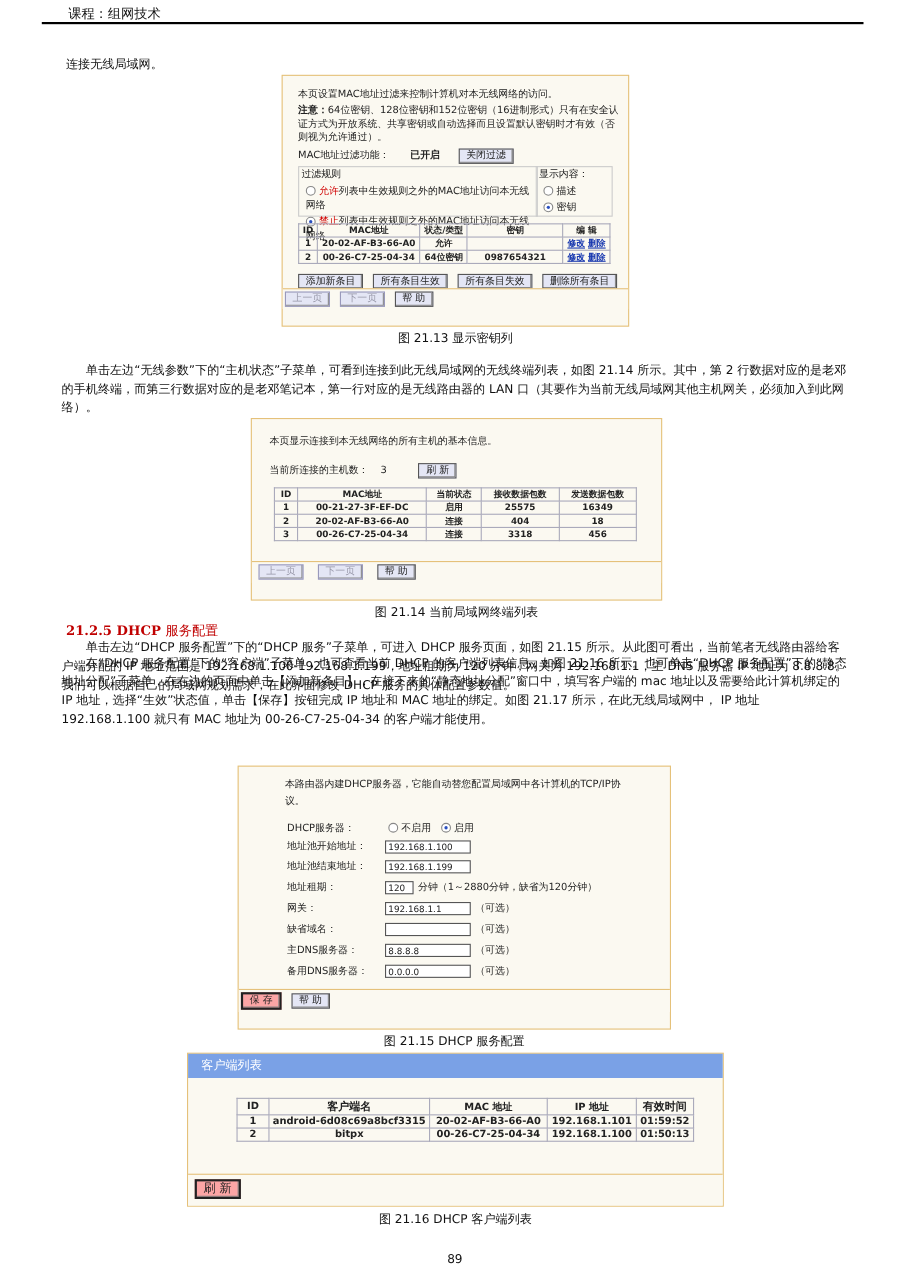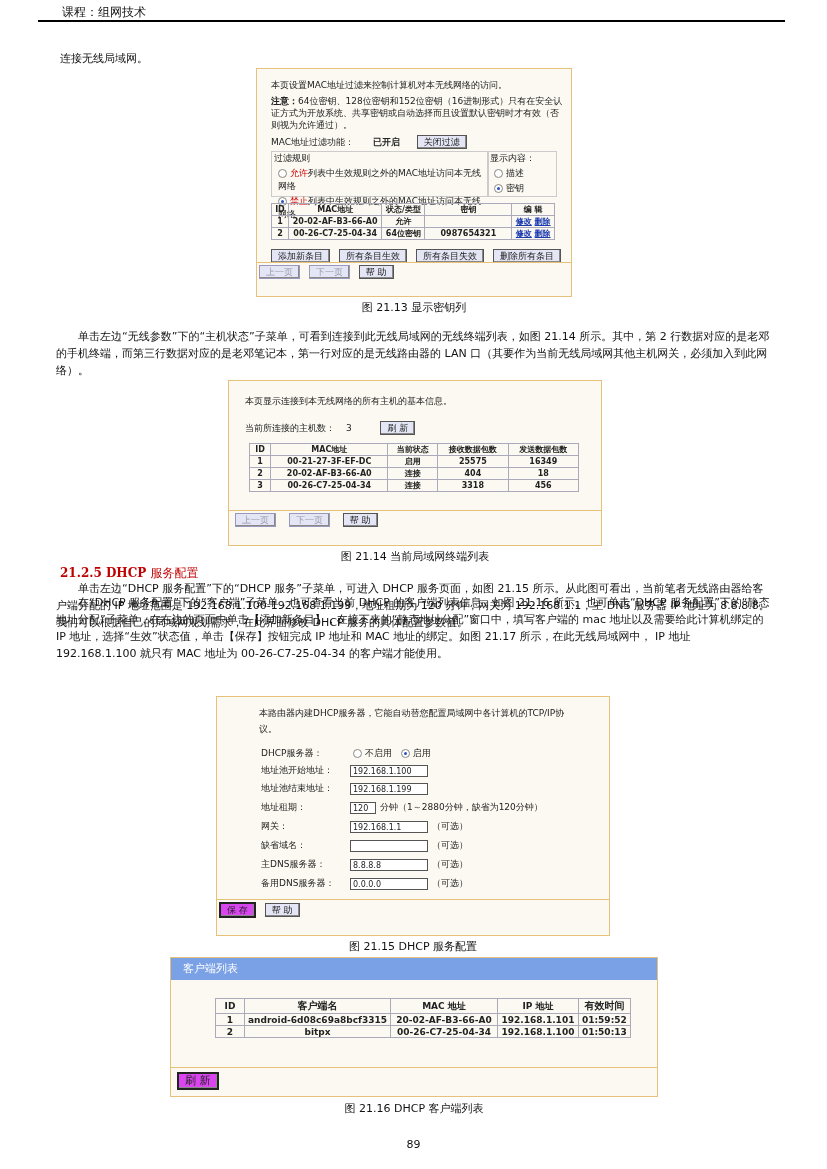--- a/index.html
+++ b/index.html
@@ -12,21 +12,21 @@
   .caption{font-size:11px;text-align:center;}
   .sec-title{left:60px;top:565px;font-size:12px;font-weight:bold;color:#c00000;font-family:"DejaVu Serif",serif;}
   .sec-title .cn{font-weight:normal;}
   
   .panel{background:#fbf9f1;border:1px solid #e5c17a;box-sizing:border-box;font-size:9px;color:#222;}
   .panel .ptitle{background:#7aa1e6;color:#fff;height:15px;line-height:15px;padding-left:3px;font-size:9px;}
   .panel .pbody{position:relative;}
   .panel .pfoot{position:absolute;left:0;right:0;bottom:0;border-top:1px solid #e5c17a;background:#fbf9f1;}
   .btn{display:inline-block;border:1px solid #555;background:#e4e6f5;font-size:9px;padding:0 6px;height:12px;line-height:12px;box-shadow:inset -1px -1px #888;}
   .btn.dis{color:#99a;border-color:#99b;}
-  .btn.dark{border:2px solid #222;background:#d946ef;}
+  .btn.dark{border:2px solid #222;background:#fca5a5;}
   table.rt{border-collapse:collapse;font-size:8px;font-weight:bold;}
   table.rt td{border:1px solid #aab;height:11px;padding:0 3px;text-align:center;white-space:nowrap;}
   .red{color:#d00000;}
   .link{color:#1a3ab0;text-decoration:underline;}
   .radio{display:inline-block;width:7px;height:7px;border:1px solid #888;border-radius:50%;background:#fff;vertical-align:middle;margin-right:3px;position:relative;}
   .radio.on::after{content:"";position:absolute;left:2px;top:2px;width:3px;height:3px;border-radius:50%;background:#2a4fbf;}
   .inp{display:inline-block;border:1px solid #555;background:#fff;height:12px;line-height:12px;font-size:8px;padding-left:2px;box-sizing:border-box;vertical-align:middle;}
   .frow{position:absolute;left:44px;font-size:9px;height:16px;line-height:16px;}
   .frow .lbl{display:inline-block;width:89px;}
   .opt{margin-left:4px;}

